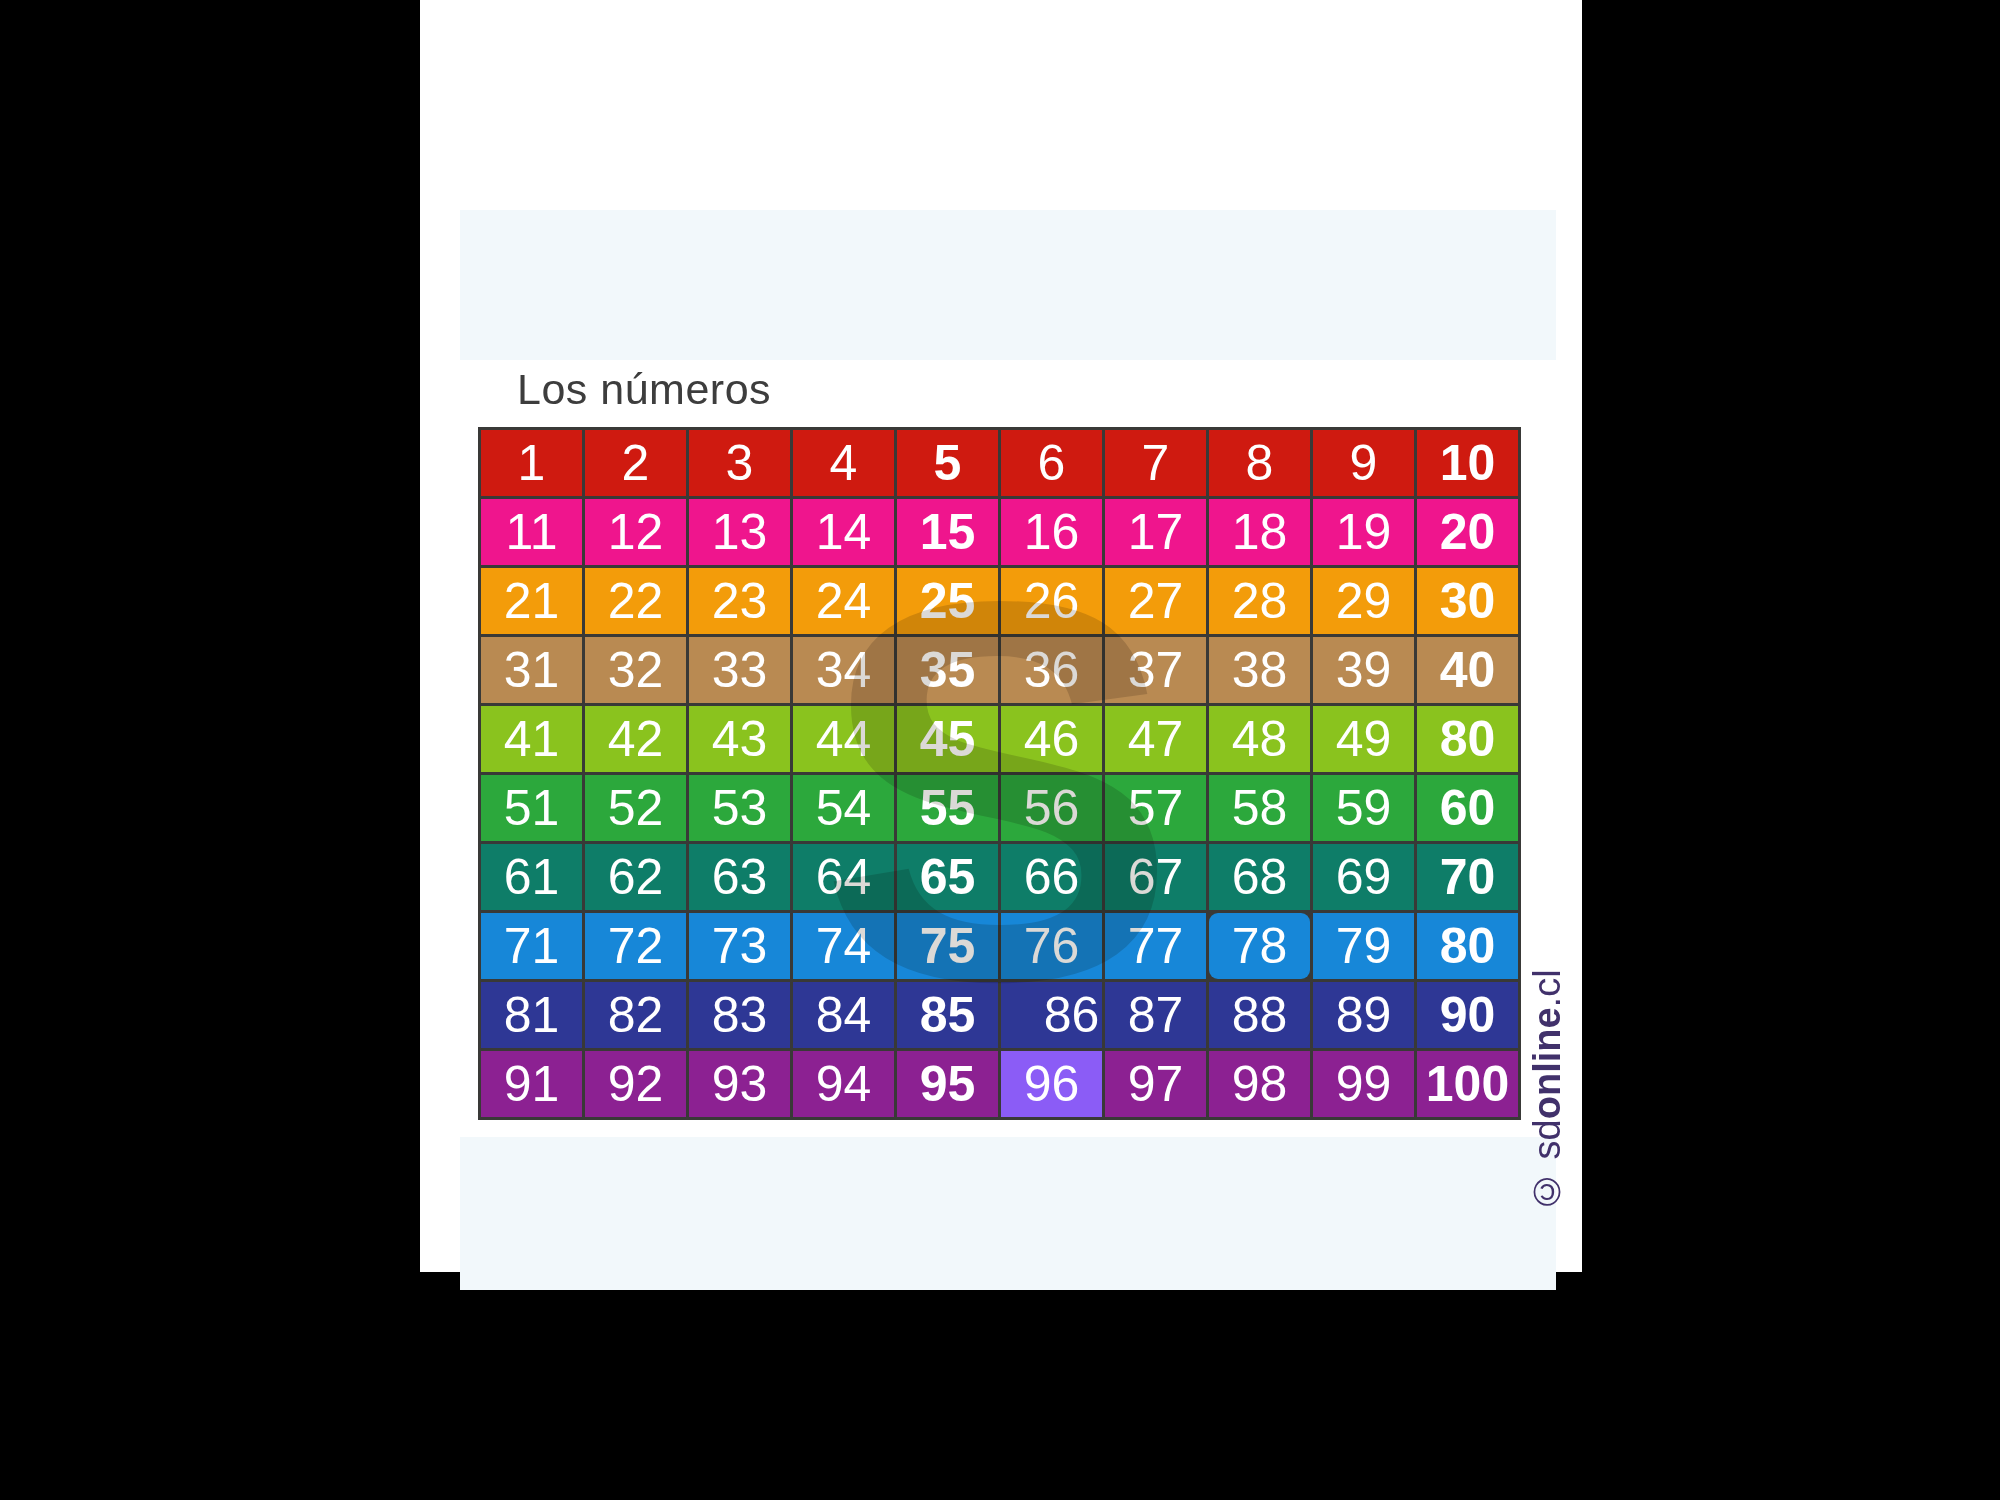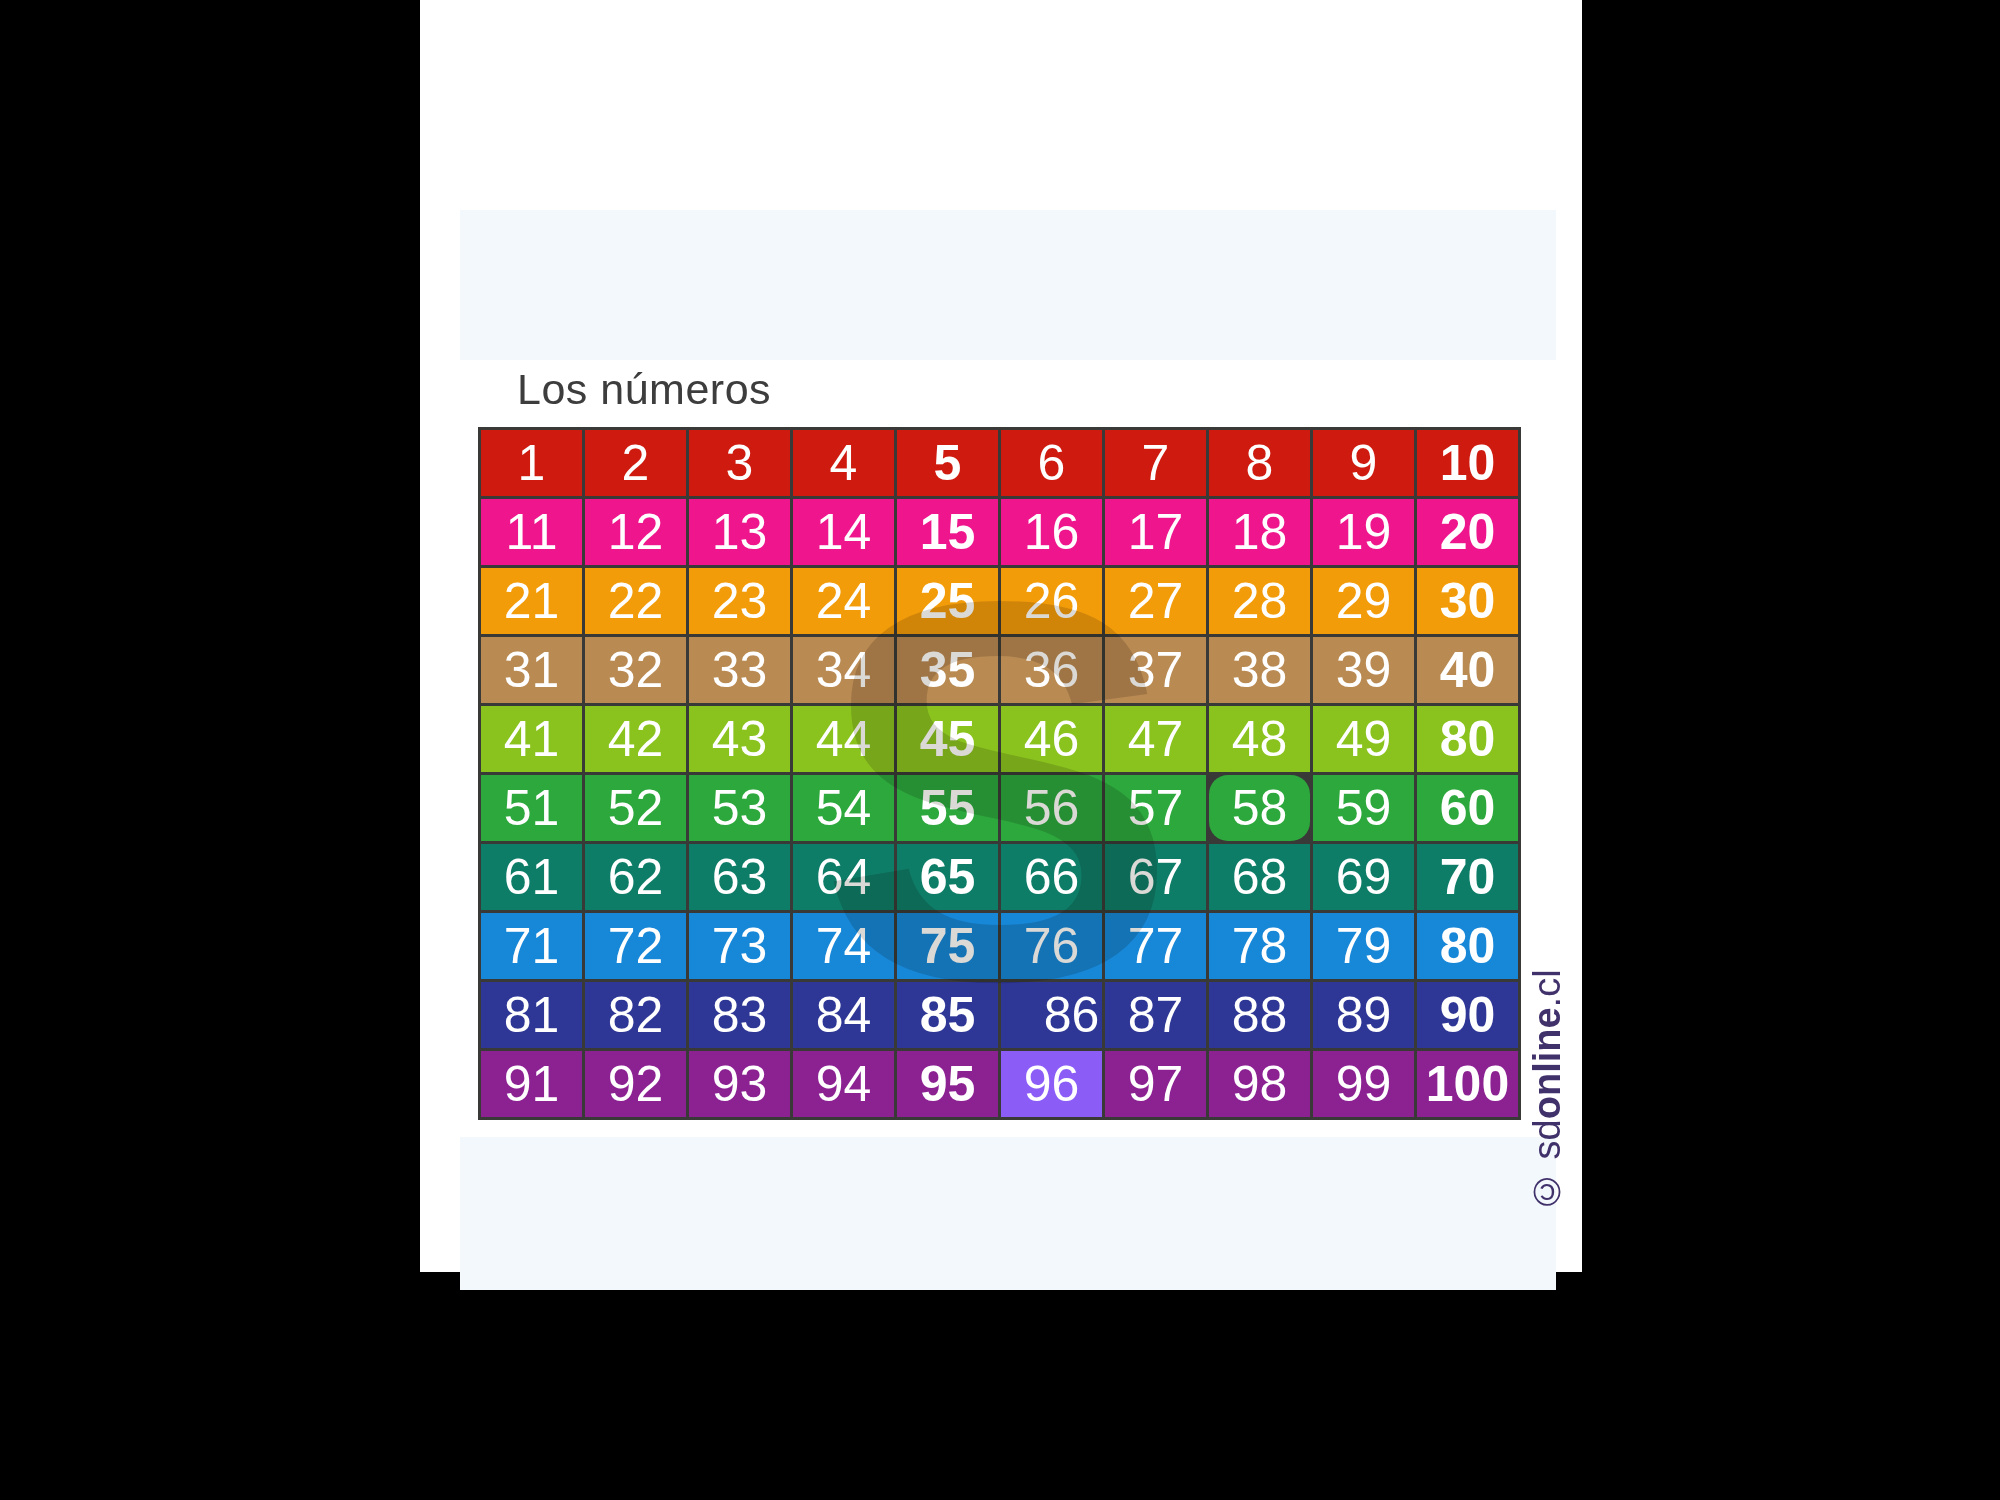--- a/index.html
+++ b/index.html
@@ -151,41 +151,41 @@
         <div class="cell" style="background: rgb(138, 195, 30);">48</div>
         <div class="cell" style="background: rgb(138, 195, 30);">49</div>
         <div class="cell bold" style="background: rgb(138, 195, 30);">80</div>
         <div class="cell" style="background: rgb(44, 168, 60);">51</div>
         <div class="cell" style="background: rgb(44, 168, 60);">52</div>
         <div class="cell" style="background: rgb(44, 168, 60);">53</div>
         <div class="cell" style="background: rgb(44, 168, 60);">54</div>
         <div class="cell bold" style="background: rgb(44, 168, 60);">55</div>
         <div class="cell" style="background: rgb(44, 168, 60);">56</div>
         <div class="cell" style="background: rgb(44, 168, 60);">57</div>
-        <div class="cell" style="background: rgb(44, 168, 60); border-radius: 19px;">58</div>
+        <div class="cell" style="background: rgb(44, 168, 60);">58</div>
         <div class="cell" style="background: rgb(44, 168, 60);">59</div>
         <div class="cell bold" style="background: rgb(44, 168, 60);">60</div>
         <div class="cell" style="background: rgb(14, 125, 104);">61</div>
         <div class="cell" style="background: rgb(14, 125, 104);">62</div>
         <div class="cell" style="background: rgb(14, 125, 104);">63</div>
         <div class="cell" style="background: rgb(14, 125, 104);">64</div>
         <div class="cell bold" style="background: rgb(14, 125, 104);">65</div>
         <div class="cell" style="background: rgb(14, 125, 104);">66</div>
         <div class="cell" style="background: rgb(14, 125, 104);">67</div>
         <div class="cell" style="background: rgb(14, 125, 104);">68</div>
         <div class="cell" style="background: rgb(14, 125, 104);">69</div>
         <div class="cell bold" style="background: rgb(14, 125, 104);">70</div>
         <div class="cell" style="background: rgb(23, 135, 216);">71</div>
         <div class="cell" style="background: rgb(23, 135, 216);">72</div>
         <div class="cell" style="background: rgb(23, 135, 216);">73</div>
         <div class="cell" style="background: rgb(23, 135, 216);">74</div>
         <div class="cell bold" style="background: rgb(23, 135, 216);">75</div>
         <div class="cell" style="background: rgb(23, 135, 216);">76</div>
         <div class="cell" style="background: rgb(23, 135, 216);">77</div>
-        <div class="cell" style="background: rgb(23, 135, 216);">78</div>
+        <div class="cell" style="background: rgb(23, 135, 216); border-radius: 9px;">78</div>
         <div class="cell" style="background: rgb(23, 135, 216);">79</div>
         <div class="cell bold" style="background: rgb(23, 135, 216);">80</div>
         <div class="cell" style="background: rgb(46, 55, 149);">81</div>
         <div class="cell" style="background: rgb(46, 55, 149);">82</div>
         <div class="cell" style="background: rgb(46, 55, 149);">83</div>
         <div class="cell" style="background: rgb(46, 55, 149);">84</div>
         <div class="cell bold" style="background: rgb(46, 55, 149);">85</div>
         <div class="cell" style="background: rgb(46, 55, 149); padding-left: 40px;">86</div>
         <div class="cell" style="background: rgb(46, 55, 149);">87</div>
         <div class="cell" style="background: rgb(46, 55, 149);">88</div>

